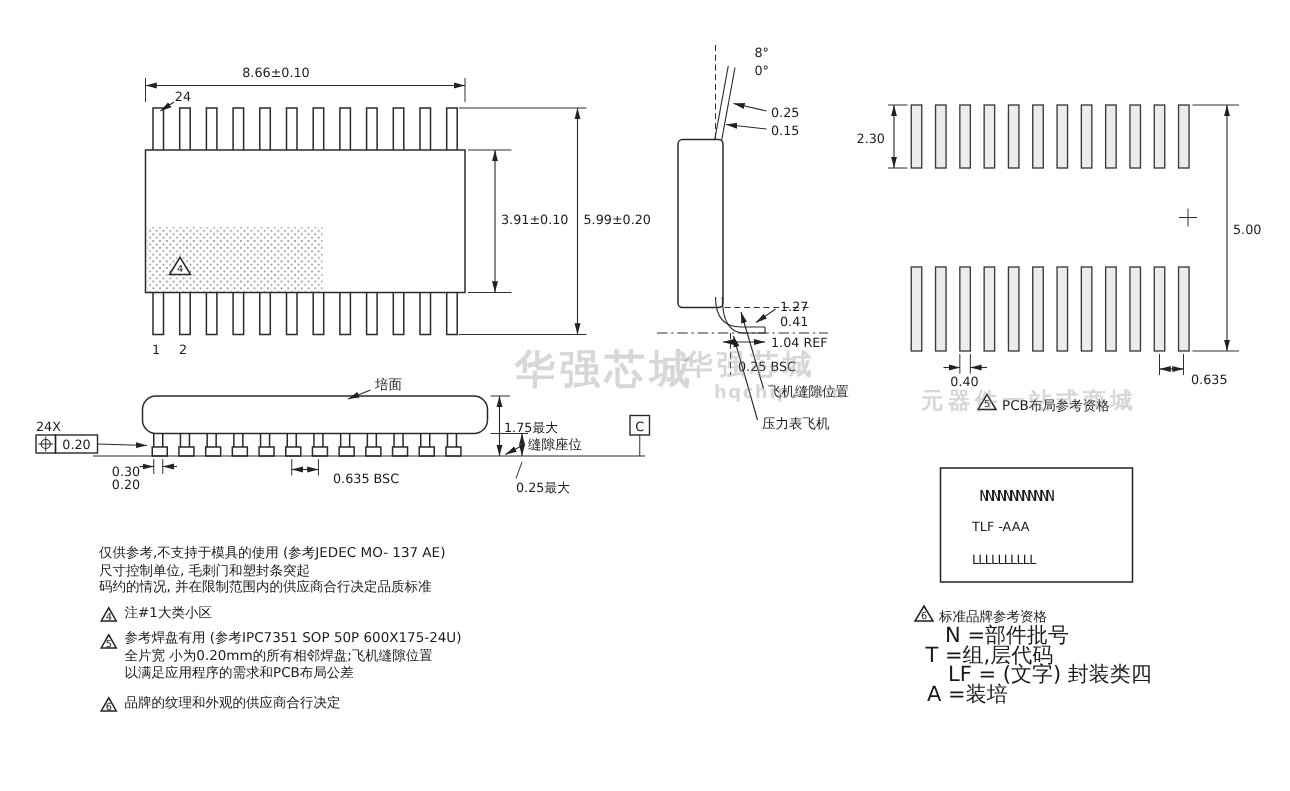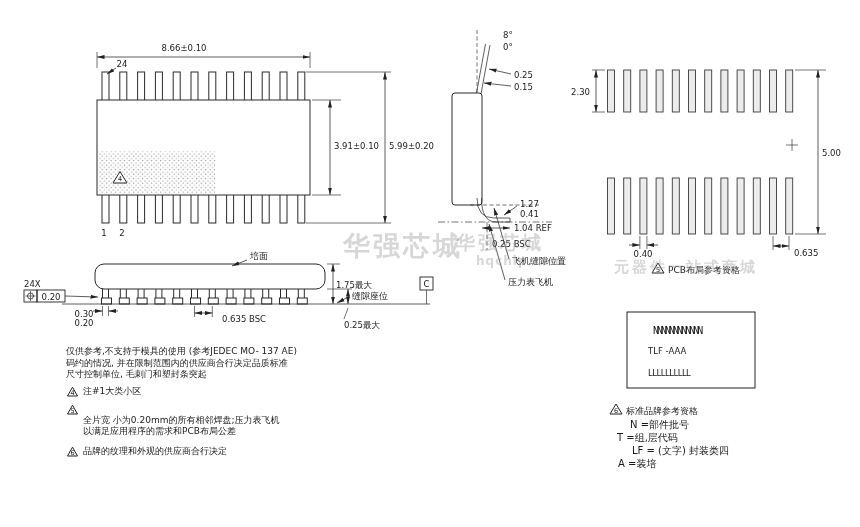--- a/index.html
+++ b/index.html
@@ -11,24 +11,24 @@
   .outline{fill:#fff;stroke:#2a2a2a;stroke-width:1}
   .pad{fill:#ececec;stroke:#3a3a3a;stroke-width:0.9}
   .dim{stroke:#2a2a2a;stroke-width:0.75;fill:none}
   .ext{stroke:#2a2a2a;stroke-width:0.65;fill:none}
   .dash{stroke-dasharray:4 2.5}
   .dashdot{stroke-dasharray:7 2.5 1.5 2.5}
   .t{font-size:8.5px}
   .tc{font-size:9px}
   .tiny{font-size:6.5px}
   .scr{font-family:"DejaVu Sans Mono",monospace;font-size:10px;letter-spacing:-2px}
-  .notes{position:absolute;left:66px;top:346px;width:430px;font-size:9px;line-height:11.5px}
+  .notes{position:absolute;left:66px;top:364px;width:430px;font-size:9px;line-height:11.5px}
   .note-row{display:flex;align-items:flex-start;gap:4px}
   .note-row svg{flex:0 0 auto;margin-top:0.5px}
-  .legend{position:absolute;left:616px;top:418px;font-size:10px;line-height:13px}
+  .legend{position:absolute;left:616px;top:418px;font-size:14px;line-height:13px}
   .wm{position:absolute;color:rgba(150,150,150,0.38);font-weight:bold;white-space:nowrap;
       pointer-events:none;letter-spacing:3px}
 </style>
 </head>
 <body>
 
 <div class="page">
 
   <svg class="draw" width="860" height="527" viewBox="0 0 860 527">
     <defs>
@@ -300,38 +300,39 @@
       <text x="648" y="376" class="t" style="letter-spacing:-0.5px">LLLLLLLLLL</text>
 
       <path d="M610,414 L622,414 L616,404 Z" fill="none" stroke="#222" stroke-width="1"></path>
       <text x="616" y="412.5" text-anchor="middle" class="tiny">6</text>
       <text x="626" y="414" class="tc">标准品牌参考资格</text>
     </g>
   </svg>
 
   <div class="notes">
     <div>仅供参考,不支持于模具的使用 (参考JEDEC MO- 137 AE)</div>
+    <div>尺寸控制单位, 毛刺门和塑封条突起</div>
     <div>码约的情况, 并在限制范围内的供应商合行决定品质标准</div>
-    <div>尺寸控制单位, 毛刺门和塑封条突起</div>
 
     <div class="note-row" style="margin-top:5px">
       <svg width="13" height="11" viewBox="0 0 13 11">
         <path d="M1.5,10 L11.5,10 L6.5,1.2 Z" fill="none" stroke="#222" stroke-width="1"></path>
         <text x="6.5" y="9.2" text-anchor="middle" font-size="6.5">4</text>
       </svg>
       <span>注#1大类小区</span>
     </div>
 
     <div class="note-row" style="margin-top:6px">
       <svg width="13" height="11" viewBox="0 0 13 11">
         <path d="M1.5,10 L11.5,10 L6.5,1.2 Z" fill="none" stroke="#222" stroke-width="1"></path>
         <text x="6.5" y="9.2" text-anchor="middle" font-size="6.5">5</text>
       </svg>
+      <span>参考焊盘有用 (参考IPC7351 SOP 50P 600X175-24U)</span>
     </div>
-    <div style="padding-left:17px">全片宽 小为0.20mm的所有相邻焊盘;压力表飞机</div>
+    <div style="padding-left:17px">全片宽 小为0.20mm的所有相邻焊盘;飞机缝隙位置</div>
     <div style="padding-left:17px">以满足应用程序的需求和PCB布局公差</div>
 
     <div class="note-row" style="margin-top:8px">
       <svg width="13" height="11" viewBox="0 0 13 11">
         <path d="M1.5,10 L11.5,10 L6.5,1.2 Z" fill="none" stroke="#222" stroke-width="1"></path>
         <text x="6.5" y="9.2" text-anchor="middle" font-size="6.5">6</text>
       </svg>
       <span>品牌的纹理和外观的供应商合行决定</span>
     </div>
   </div>

